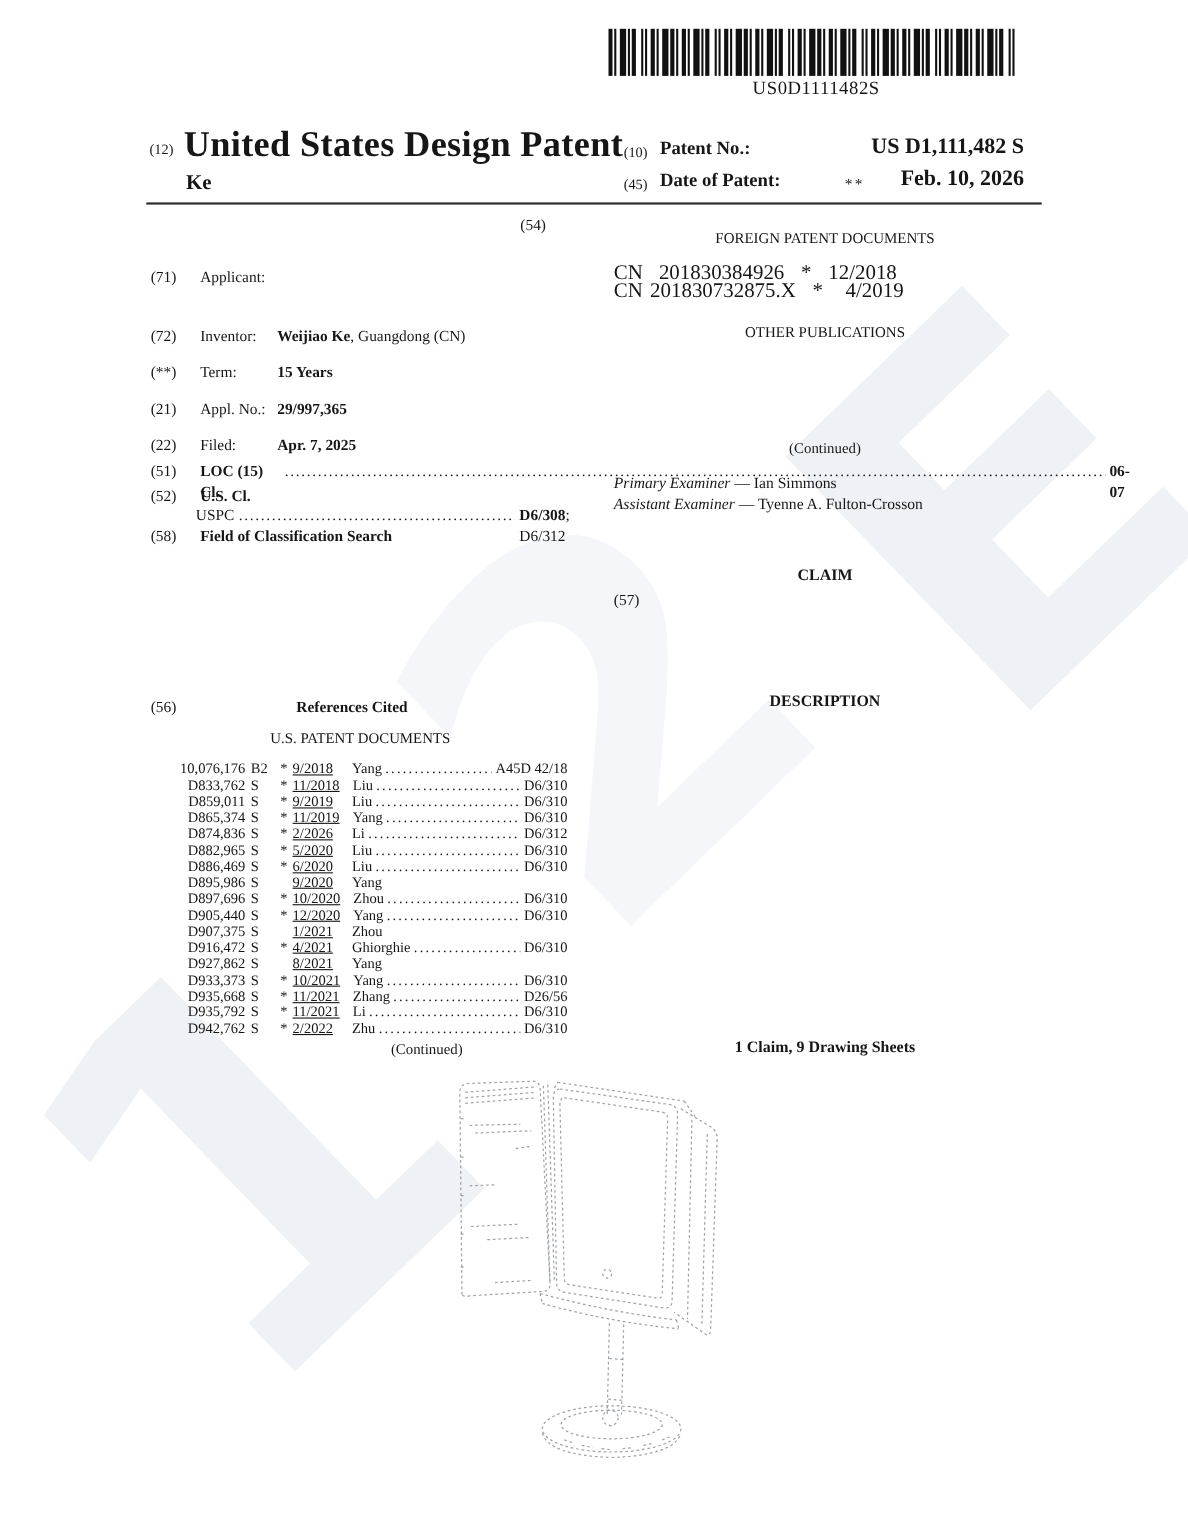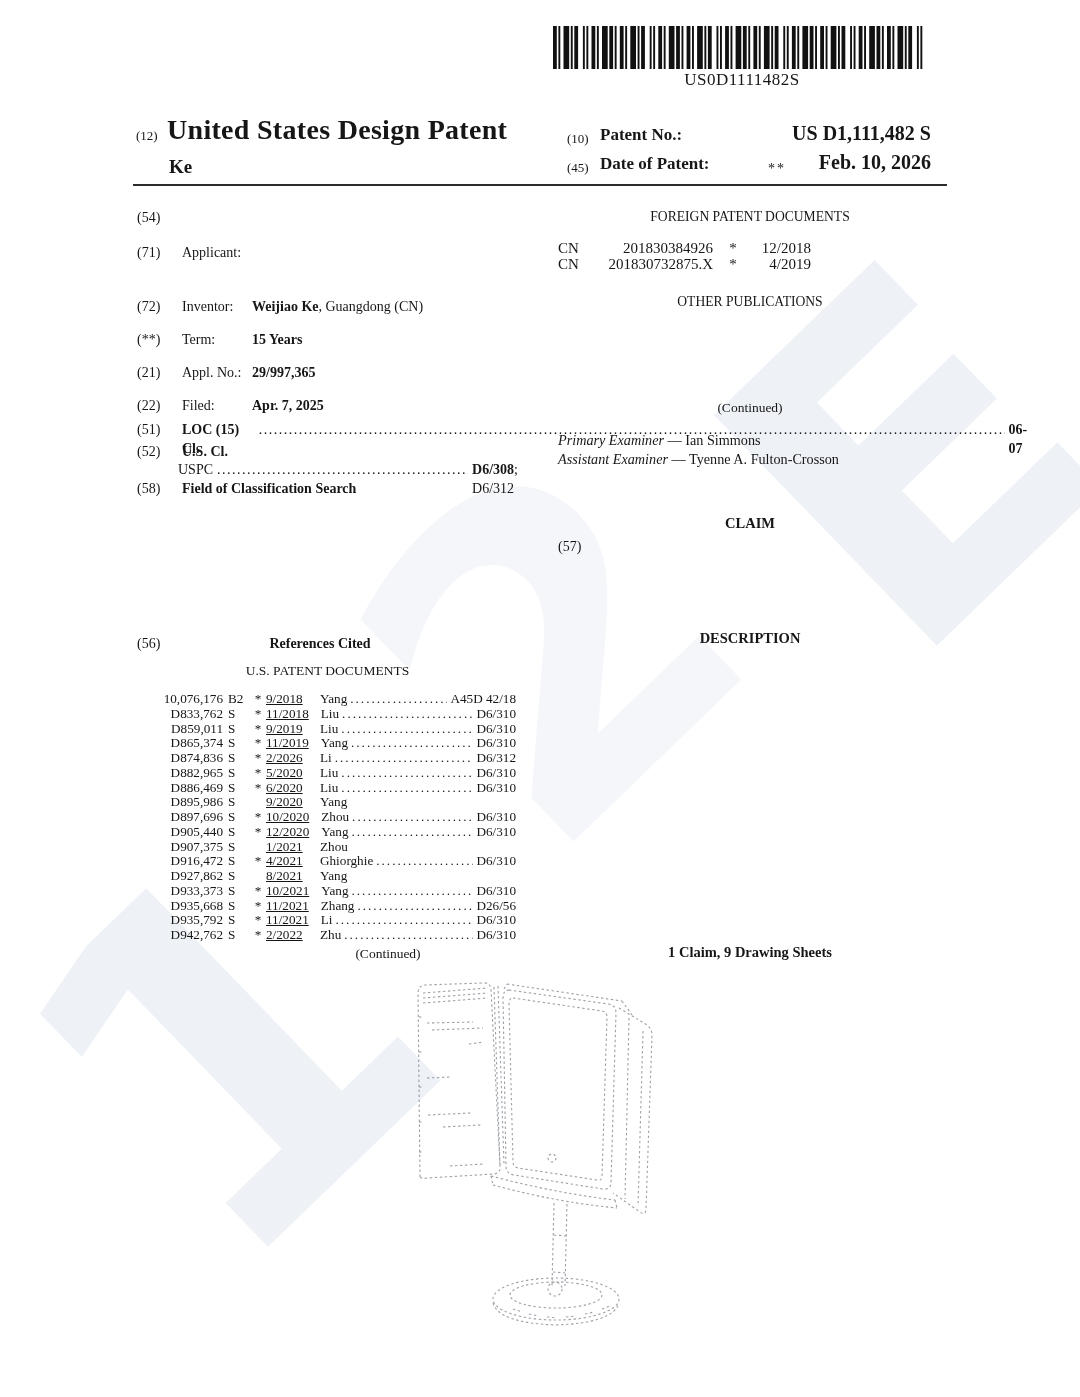--- a/index.html
+++ b/index.html
@@ -15,37 +15,37 @@
       line-height:1;user-select:none;pointer-events:none;}
   #wm1{left:70px;top:820px;font-size:470px;color:#eef1f6;transform:rotate(-44deg);}
   #wm2{left:400px;top:430px;font-size:440px;color:#f4f6fa;transform:rotate(-44deg);}
   #wm3{left:760px;top:240px;font-size:440px;color:#eef1f6;transform:rotate(-44deg);}
   .content{position:relative;z-index:1;}
 
   
   #barcode{left:553px;top:26px;width:378px;height:43px;}
   #barcode-text{left:553px;top:70px;width:378px;text-align:center;font-size:17px;letter-spacing:.5px;}
   #code12{left:136px;top:128px;font-size:13px;}
-  #doc-type{left:167px;top:114px;font-size:28px;font-weight:bold;letter-spacing:.3px;}
+  #doc-type{left:167px;top:114px;font-size:33px;font-weight:bold;letter-spacing:.3px;}
   #surname{left:169px;top:156px;font-size:19px;font-weight:bold;}
   #code10{left:567px;top:131px;font-size:13px;}
   #pn-label{left:600px;top:125px;font-size:17px;font-weight:bold;}
   #pn-value{left:735px;top:122px;width:196px;font-size:20px;font-weight:bold;text-align:right;}
   #code45{left:567px;top:160px;font-size:13px;}
   #dp-label{left:600px;top:154px;font-size:17px;font-weight:bold;}
   #dp-stars{left:768px;top:161px;font-size:14px;letter-spacing:2px;}
   #dp-value{left:795px;top:151px;width:136px;font-size:20px;font-weight:bold;text-align:right;}
   #hrule{left:133px;top:184px;width:814px;height:2px;background:#2c2c2c;}
 
   
   .lrow{position:absolute;left:137px;width:381px;display:flex;font-size:14px;line-height:19px;}
   .tag{flex:0 0 45px;}
   .fld{flex:0 0 70px;}
   .val{flex:1;}
-  #r54{top:208px;}
+  #r54{top:196px;justify-content:flex-end;}
   #r71{top:243px;}
   #r72{top:297px;}
   #rterm{top:330px;}
   #r21{top:363px;}
   #r22{top:396px;}
   #r51{top:420px;}
   #r52a{top:442px;}
   #r52b{top:460px;left:178px;width:340px;}
   #r58{top:479px;}
   .leaderrow{flex:1;display:flex;}
@@ -64,21 +64,21 @@
   .c-date{flex:0 0 42px;text-align:left;text-decoration:underline;}
   .c-name{padding-left:12px;}
   .c-cls{text-align:right;}
   .urow .leader{letter-spacing:2px;margin:0 3px;}
   .nocls .leader,.nocls .c-cls{visibility:hidden;}
   #uscont{left:228px;top:946px;width:320px;text-align:center;font-size:13.5px;}
 
   
   .rc{position:absolute;left:558px;width:384px;}
   #fheading{top:209px;text-align:center;font-size:13.6px;}
-  #ftable{top:241px;font-size:15px;width:262px;}
+  #ftable{top:241px;font-size:19px;width:262px;}
   .frow{display:flex;line-height:15.6px;white-space:nowrap;}
   .f-c{flex:0 0 33px;}
   .f-n{flex:0 0 122px;text-align:right;}
   .f-s{flex:0 0 40px;text-align:center;}
   .f-d{flex:0 0 58px;text-align:right;}
   #opheading{top:294px;text-align:center;font-size:13.6px;}
   #oplines{top:325px;font-size:13.8px;line-height:17.7px;}
   #opcont{top:400px;text-align:center;font-size:13.5px;}
   #exam1{top:432px;font-size:14.2px;}
   #exam2{top:451px;font-size:14.2px;}

